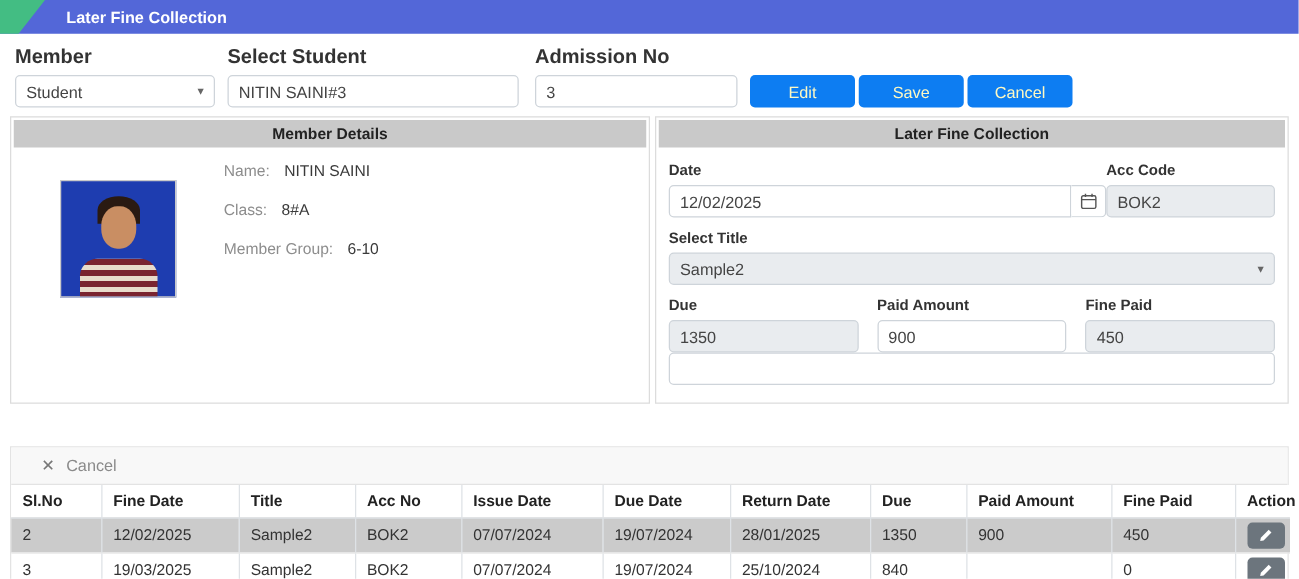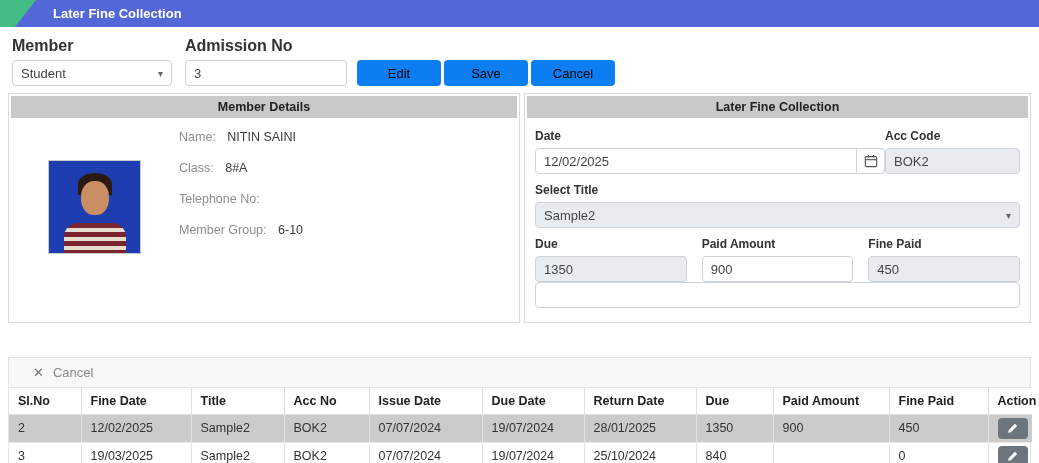--- a/index.html
+++ b/index.html
@@ -19,33 +19,33 @@
   .ctrl { height:26px; border:1px solid #ced4da; border-radius:4px; background:#fff;
     font-size:13px; color:#444; padding:0 8px; display:flex; align-items:center; }
   input.ctrl { width:100%; font-family:"Liberation Sans", sans-serif; }
   .select-box { justify-content:space-between; cursor:pointer;align-items:center; }
   .caret { color:#666; font-size:10px; margin-left:6px; }
   .w-member { width:160px; }
   .w-student { width:233px; margin-left:10px; }
   .w-adm { width:162px; margin-left:13px; }
   .btn-group { display:flex; margin-left:10px; }
   .btn { width:84px; height:26px; margin-right:3px; border:none; border-radius:4px;
-    background:var(--button-blue,#0d7df2); color:#000000; font-size:13px; cursor:pointer;
+    background:var(--button-blue,#0d7df2); color:#fef9c3; font-size:13px; cursor:pointer;
     font-family:"Liberation Sans", sans-serif; }
 
   
   .panels { display:flex; margin:7px 8px 0 8px; gap:4px; }
   .panel { border:1px solid #dcdcdc; background:#fff; height:230px; }
   .panel-left { width:512px; }
   .panel-right { width:507px; }
   .panel-hd { margin:2px; height:22px; background:var(--panel-header-gray,#c9c9c9);
     display:flex; align-items:center; justify-content:center;
     font-size:12.5px; font-weight:bold; color:#222; }
 
-  .member-body { display:flex; padding-top:10px;align-items:flex-end; }
+  .member-body { display:flex; padding-top:10px; }
   .photo-col { width:170px; display:flex; justify-content:center; padding-top:14px; }
   .photo { width:93px; height:94px; background:#1e3db0; border:1px solid #c9c9c9;
     position:relative; overflow:hidden; }
   .photo .hair { position:absolute; left:29px; top:12px; width:34px; height:22px;
     background:#2a1a12; border-radius:50% 50% 0 0; }
   .photo .face { position:absolute; left:32px; top:20px; width:28px; height:34px;
     background:#c98e63; border-radius:46%; }
   .photo .shirt { position:absolute; left:15px; bottom:-2px; width:62px; height:32px;
     border-radius:14px 14px 0 0;
     background:repeating-linear-gradient(180deg,#7a2430 0 5px,#e8dccc 5px 9px); }
@@ -93,20 +93,24 @@
 </div>
 
 <div class="form-row">
   <div class="field w-member">
     <label>Member</label>
     <div class="ctrl select-box">
       <span>Student</span>
       <span class="caret">▾</span>
     </div>
   </div>
+  <div class="field w-student">
+    <label>Select Student</label>
+    <input class="ctrl" value="NITIN SAINI#3" style="">
+  </div>
   <div class="field w-adm">
     <label>Admission No</label>
     <input class="ctrl" value="3" style="">
   </div>
   <div class="btn-group">
     <button class="btn">Edit</button>
     <button class="btn">Save</button>
     <button class="btn">Cancel</button>
   </div>
 </div>
@@ -124,24 +128,20 @@
         </div>
       </div>
       <div class="details-col">
         <div class="detail-row">
           <span class="lbl">Name:</span>
           <span class="val">NITIN SAINI</span>
         </div>
         <div class="detail-row">
           <span class="lbl">Class:</span>
           <span class="val">8#A</span>
-        </div>
-        <div class="detail-row">
-          <span class="lbl">Telephone No:</span>
-          <span class="val"></span>
         </div>
         <div class="detail-row">
           <span class="lbl">Member Group:</span>
           <span class="val">6-10</span>
         </div>
       </div>
     </div>
   </div>
 
   <div class="panel panel-right">

